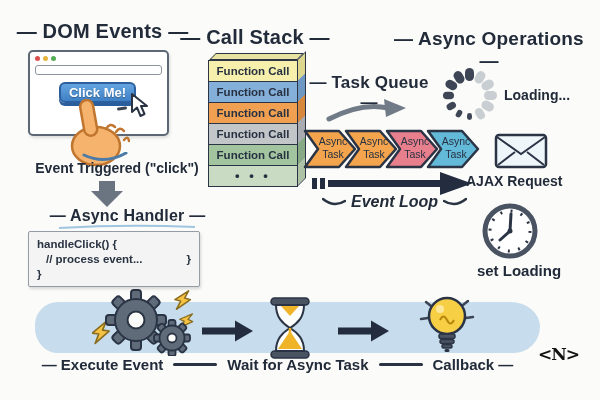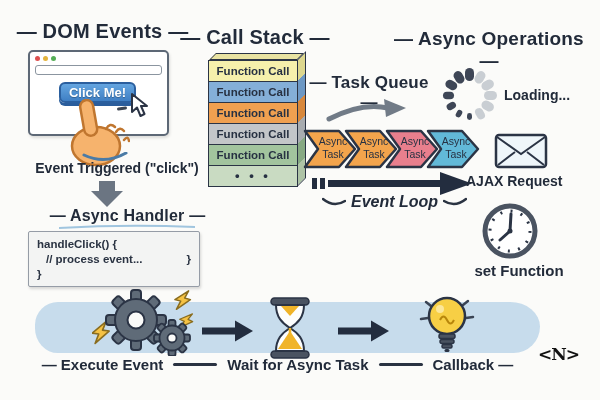--- a/index.html
+++ b/index.html
@@ -253,21 +253,21 @@
   </svg>
   <div class="t ajax">AJAX Request</div>
 
   <svg class="clock" width="58" height="58" viewBox="0 0 58 58">
     <circle cx="29" cy="29" r="25" fill="#fff" stroke="#4a5361" stroke-width="5"></circle>
     <circle cx="29" cy="29" r="20" fill="none" stroke="#2b3445" stroke-width="3" stroke-dasharray="2 8.47"></circle>
     <line x1="29" y1="29" x2="30" y2="12" stroke="#2b3445" stroke-width="3" stroke-linecap="round"></line>
     <line x1="29" y1="29" x2="19" y2="38" stroke="#2b3445" stroke-width="3" stroke-linecap="round"></line>
     <circle cx="29" cy="29" r="2.5" fill="#2b3445"></circle>
   </svg>
-  <div class="t settimeout">set Function</div>
+  <div class="t settimeout">set Loading</div>
 
   <div class="band"></div>
 
   <svg class="gears" width="110" height="68" viewBox="0 0 110 68">
     <g>
       <polygon points="11,0 0,12 6,12 4,21 15,8 9,8" fill="#f5c243" stroke="#8a6d1f" stroke-width="1.5" stroke-linejoin="round" transform="translate(2,32) rotate(8) scale(1.1)"></polygon>
       <polygon points="11,0 0,12 6,12 4,21 15,8 9,8" fill="#f5c243" stroke="#8a6d1f" stroke-width="1.5" stroke-linejoin="round" transform="translate(86,0) rotate(15)"></polygon>
       <polygon points="11,0 0,12 6,12 4,21 15,8 9,8" fill="#f5c243" stroke="#8a6d1f" stroke-width="1.5" stroke-linejoin="round" transform="translate(92,22) rotate(25) scale(.85)"></polygon>
     </g>
     <g transform="translate(44,32)" fill="#5f6b78" stroke="#2b3445" stroke-width="2">

